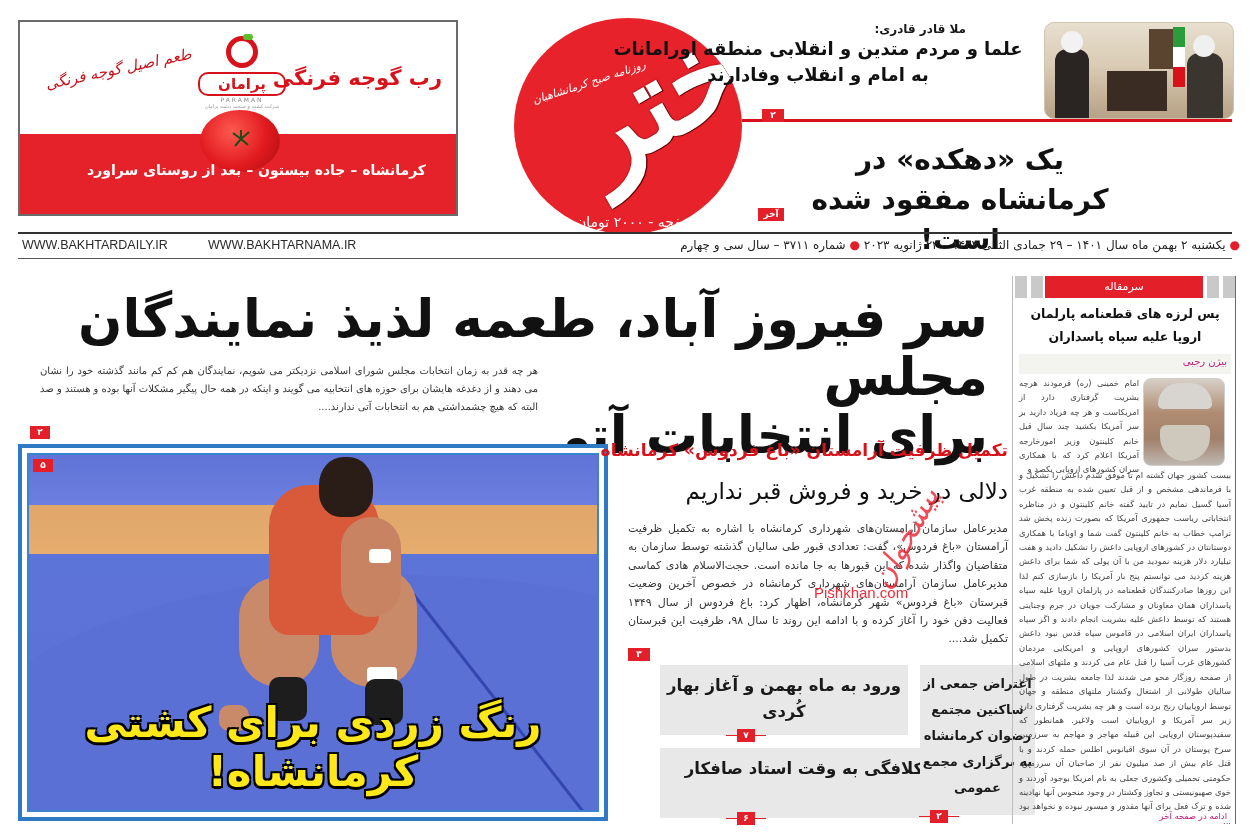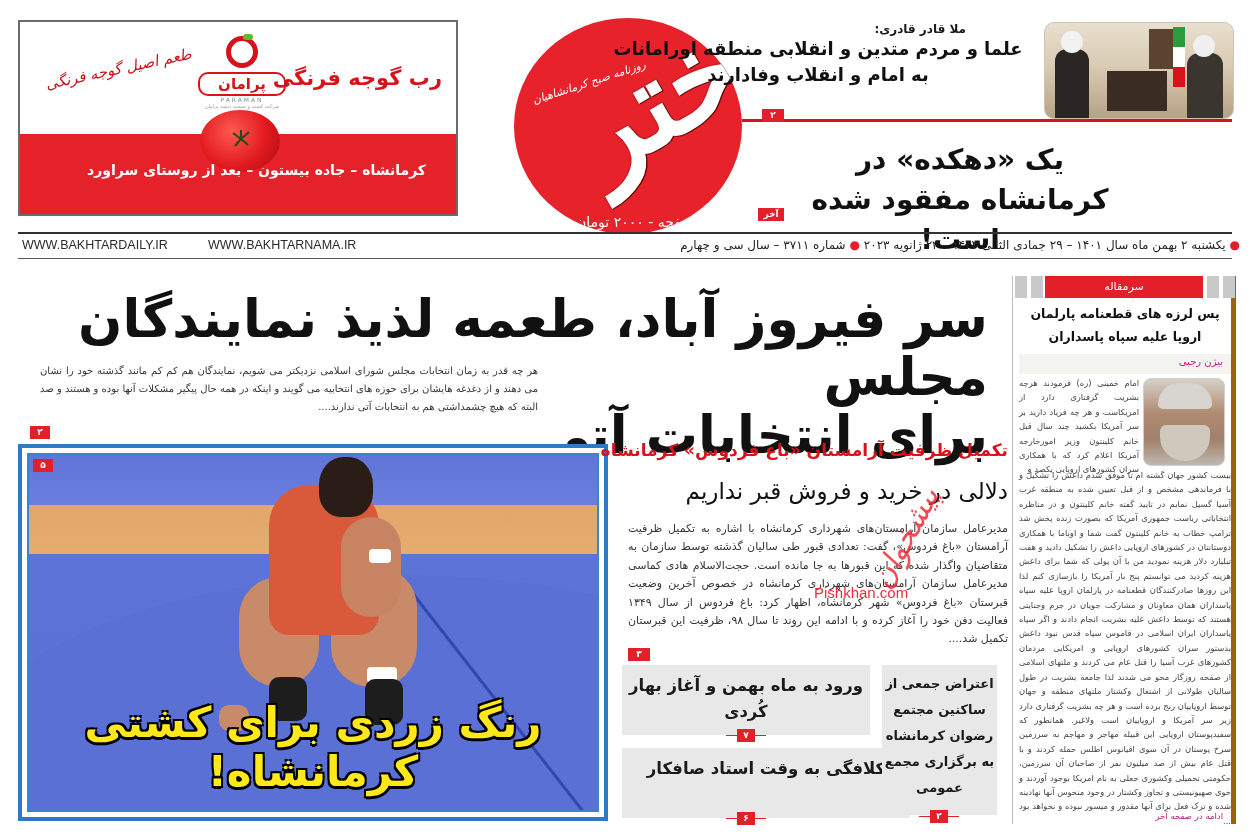--- a/index.html
+++ b/index.html
@@ -78,33 +78,33 @@
   .photo-caption { position: absolute; left: 0; right: 0; bottom: 14px; text-align: center; direction: rtl; font-weight: bold; font-size: 42px; color: #ffe81a; text-shadow: 2px 2px 0 #000, -2px -2px 0 #000, 2px -2px 0 #000, -2px 2px 0 #000, 0 3px 0 #000; letter-spacing: -1px; }
   .tag-5 { position: absolute; left: 4px; top: 4px; width: 20px; }
 
   .story2-kicker { right: 242px; top: 440px; direction: rtl; font-size: 17px; font-weight: bold; color: #d8121b; white-space: nowrap; }
   .story2-head { right: 242px; top: 478px; direction: rtl; font-size: 23px; font-weight: normal; color: #111; white-space: nowrap; }
   .story2-body { right: 242px; top: 520px; width: 380px; direction: rtl; text-align: justify; font-size: 11px; line-height: 18.4px; color: #333; }
   .watermark { left: 850px; top: 520px; color: #ee2d3a; opacity: 0.85; font-family: "DejaVu Serif", serif; font-style: italic; font-size: 30px; transform: rotate(-62deg); direction: rtl; }
   .watermark-latin { left: 814px; top: 584px; color: #ee2d3a; font-family: "Liberation Sans", sans-serif; font-size: 15px; }
   .tag-3 { left: 628px; top: 648px; width: 22px; }
 
-  .box { background: #e8e8e8; direction: rtl; text-align: center; font-weight: bold; color: #1a1a1a; }
+  .box { background: #e8e8e8; direction: rtl; text-align: center; font-weight: bold; color: #1a1a1a; margin-left: 38px; }
   .box-a { left: 622px; top: 665px; width: 248px; height: 70px; font-size: 16.5px; line-height: 26px; padding-top: 8px; }
   .box-b { left: 622px; top: 748px; width: 288px; height: 70px; font-size: 16.5px; line-height: 26px; padding-top: 8px; }
   .box-c { left: 882px; top: 665px; width: 115px; height: 150px; font-size: 13px; line-height: 26px; padding-top: 6px; }
   .mini-tag { position: absolute; width: 40px; height: 13px; }
   .mini-tag .bar { position: absolute; left: 0; right: 0; top: 6px; height: 1px; background: #e3202a; }
   .mini-tag .pg-tag { position: absolute; left: 11px; top: 0; width: 18px; padding: 0; }
   .mt-7 { left: 726px; top: 729px; }
   .mt-6 { left: 726px; top: 812px; }
   .mt-2 { left: 919px; top: 810px; }
 
   
-  .edit-col { left: 1012px; top: 276px; width: 224px; height: 548px; border-left: 1px solid #bdbdbd; border-right: 5px solid #a16207; }
+  .edit-col { left: 1012px; top: 276px; width: 224px; height: 548px; border-left: 1px solid #bdbdbd; border-right: 1px solid #a16207; }
   .edit-stripes { position: absolute; left: 2px; top: 0; width: 220px; height: 22px; background: repeating-linear-gradient(90deg, #c9c9c9 0 12px, #fff 12px 16px); }
   .edit-label { position: absolute; left: 32px; top: 0; width: 158px; height: 22px; background: #e3202a; color: #fff; font-size: 11px; line-height: 22px; text-align: center; direction: rtl; }
   .edit-title { position: absolute; left: 6px; top: 26px; width: 212px; text-align: center; direction: rtl; font-weight: bold; font-size: 12.5px; line-height: 23px; color: #111; }
   .edit-author-bar { position: absolute; left: 6px; top: 78px; width: 212px; height: 20px; background: #f3f3f0; }
   .edit-author { position: absolute; right: 8px; top: 80px; direction: rtl; font-size: 10px; color: #c3177a; }
   .edit-portrait { position: absolute; left: 130px; top: 102px; width: 82px; height: 88px; border-radius: 8px; border: 1px solid #cfcfcf; background: linear-gradient(180deg, #d6cfc6 0%, #b08b72 40%, #a0806a 70%, #bfb8b0 100%); overflow: hidden; }
   .edit-portrait .hair { position: absolute; left: 14px; top: 4px; width: 54px; height: 26px; border-radius: 26px 26px 6px 6px; background: #d8d4cf; }
   .edit-portrait .beard { position: absolute; left: 16px; top: 46px; width: 50px; height: 36px; border-radius: 6px 6px 24px 24px; background: #cfc8bd; }
   .edit-body-a { position: absolute; left: 6px; top: 100px; width: 120px; direction: rtl; text-align: justify; font-size: 8.4px; line-height: 14.4px; color: #444; }
   .edit-body-b { position: absolute; left: 6px; top: 192px; width: 212px; direction: rtl; text-align: justify; font-size: 8.4px; line-height: 14.4px; color: #444; }

